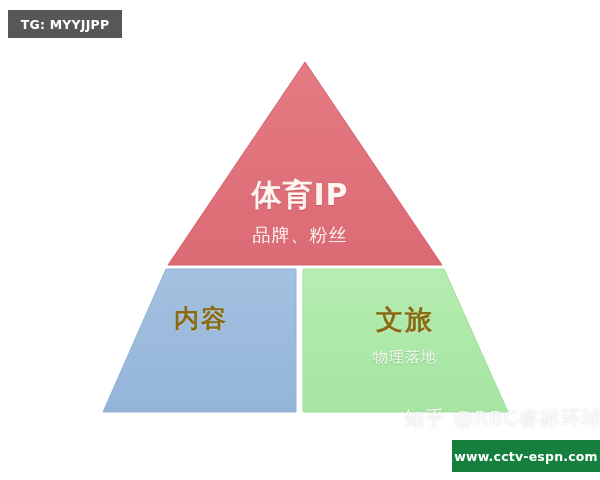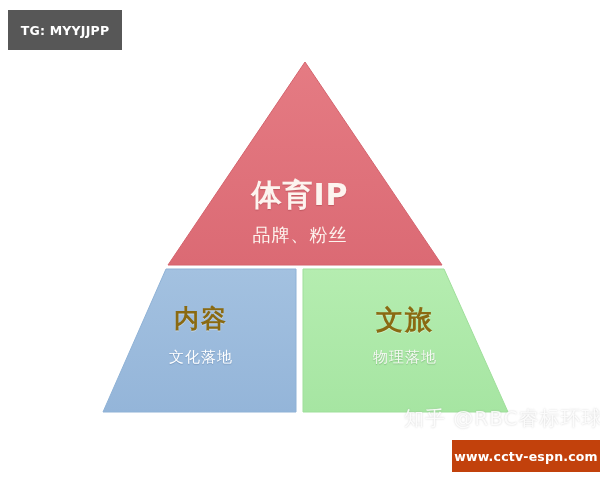--- a/index.html
+++ b/index.html
@@ -19,21 +19,21 @@
     height: 480px;
     background: #ffffff;
   }
 
   
   #tg-badge {
     position: absolute;
     left: 8px;
     top: 10px;
     width: 114px;
-    height: 40px;
+    height: 28px;
     background: #575757;
     display: flex;
     align-items: center;
     justify-content: center;
     box-sizing: border-box;
   }
   #tg-badge .label {
     color: #ffffff;
     font-size: 12.5px;
     font-weight: bold;
@@ -139,21 +139,21 @@
     white-space: nowrap;
   }
 
   
   #url-bar {
     position: absolute;
     left: 452px;
     top: 440px;
     width: 148px;
     height: 32px;
-    background: #c2410c;
+    background: #15803d;
     display: flex;
     align-items: center;
     justify-content: center;
     box-sizing: border-box;
   }
   #url-bar .label {
     color: #ffffff;
     font-size: 12.5px;
     font-weight: bold;
     letter-spacing: 0.2px;
@@ -190,21 +190,20 @@
 
     <polygon points="166,269 296,269 296,412 103,412" fill="url(#gradLeft)" stroke="#8fb2d6" stroke-width="1"></polygon>
 
     <polygon points="303,269 444,269 508,412 303,412" fill="url(#gradRight)" stroke="#9fdf9b" stroke-width="1"></polygon>
   </svg>
 
   <div class="tier-text tier-sub" id="top-sub">品牌、粉丝</div>
   <div class="tier-text tier-title" id="top-title">体育IP</div>
 
   <div class="tier-text tier-title" id="left-title">内容</div>
-  <div class="tier-text tier-sub" id="left-sub">文化落地</div>
 
   <div class="tier-text tier-title" id="right-title">文旅</div>
   <div class="tier-text tier-sub" id="right-sub">物理落地</div>
 
   <div id="zhihu-watermark">知乎 @RBC睿标环球</div>
 
   <div id="url-bar">
     <span class="label">www.cctv-espn.com</span>
   </div>
 

